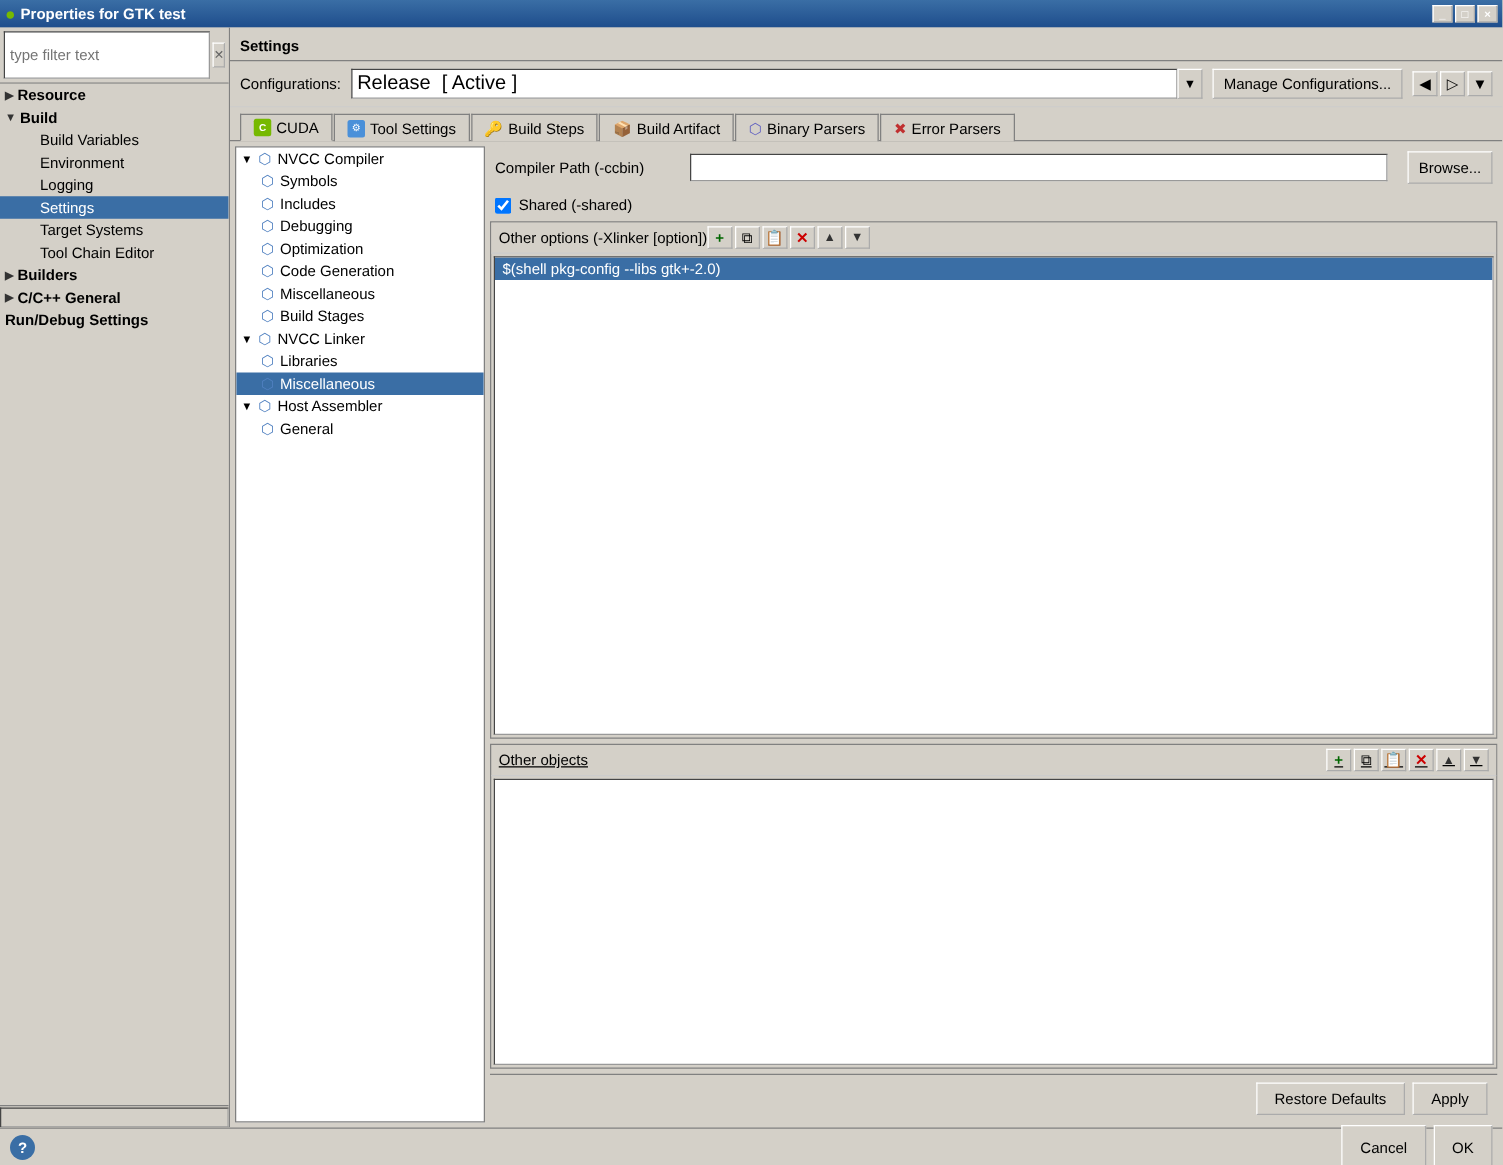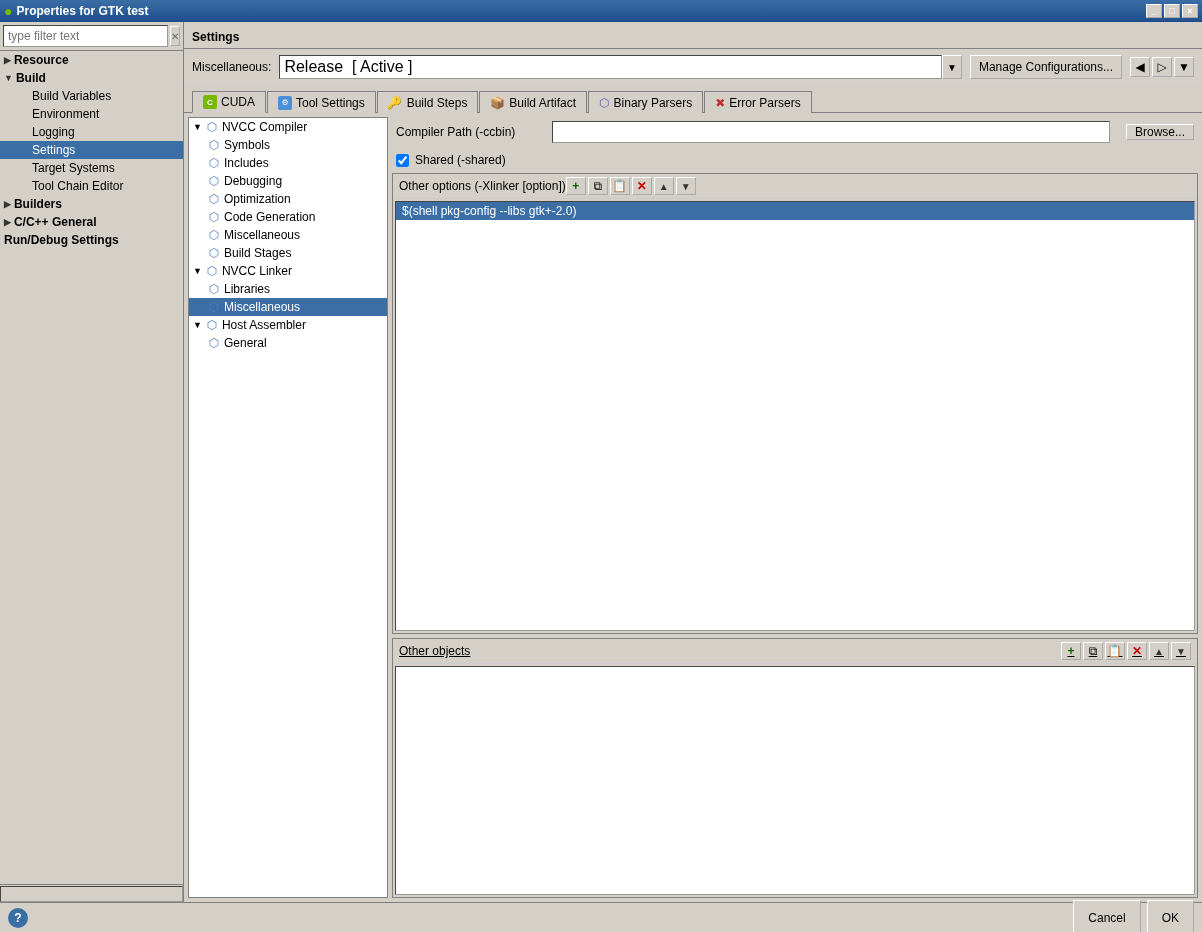--- a/index.html
+++ b/index.html
@@ -40,21 +40,21 @@
     }
     .filter-bar {
       display: flex;
       align-items: center;
       padding: 3px;
       border-bottom: 1px solid #808080;
       background: #d4d0c8;
     }
     .filter-input {
       flex: 1;
-      height: 22px;
+      height: 38px;
       border: 1px inset #999;
       background: white;
       padding: 0 4px;
       font-size: 12px;
       color: #666;
     }
     .filter-clear-btn {
       width: 20px; height: 20px; margin-left: 2px;
       background: #d4d0c8; border: 1px outset #fff;
       display: flex; align-items: center; justify-content: center; cursor: pointer;
@@ -220,21 +220,21 @@
     }
     .compiler-path-label { font-size: 12px; min-width: 140px; }
     .compiler-path-input {
       flex: 1;
       height: 22px;
       border: 1px inset #999;
       background: white;
       padding: 0 4px;
     }
     .browse-btn {
-      height: 16px; padding: 0 8px;
+      height: 26px; padding: 0 8px;
       background: #d4d0c8; border: 1px outset #fff;
       cursor: pointer; font-size: 12px;
     }
 
     
     .checkbox-row {
       display: flex;
       align-items: flex-end;
       gap: 6px;
       padding: 2px 4px;
@@ -414,21 +414,21 @@
     </div>
   </div>
 
   <div class="right-panel">
 
     <div class="settings-header">
       <span>Settings</span>
     </div>
 
     <div class="config-row">
-      <span class="config-label">Miscellaneous:</span>
+      <span class="config-label">Configurations:</span>
       <div class="config-select-wrapper">
         <input class="config-select" type="text" readonly="" style="flex: 1 1 0%; height: 24px; border: 1px inset rgb(153, 153, 153); background: white; padding: 0px 4px;" value="Release  [ Active ]">
         <div class="config-dropdown-btn">▼</div>
       </div>
       <button class="manage-btn">Manage Configurations...</button>
       <div style="display:flex; gap:2px; margin-left:auto;">
         <div style="width:20px;height:20px;background:#d4d0c8;border:1px outset #fff;display:flex;align-items:center;justify-content:center;cursor:pointer;">◀</div>
         <div style="width:20px;height:20px;background:#d4d0c8;border:1px outset #fff;display:flex;align-items:center;justify-content:center;cursor:pointer;">▷</div>
         <div style="width:20px;height:20px;background:#d4d0c8;border:1px outset #fff;display:flex;align-items:center;justify-content:center;cursor:pointer;">▼</div>
       </div>
@@ -586,20 +586,24 @@
                   <span class="up-icon">▲</span>
                 </div>
               <div class="options-btn">
                   <span class="down-icon">▼</span>
                 </div>
             </div>
           </div>
           <div class="objects-list"></div>
         </div>
 
+        <div class="bottom-bar">
+          <button class="bottom-btn">Restore Defaults</button>
+          <button class="bottom-btn">Apply</button>
+        </div>
       </div>
     </div>
   </div>
 </div>
 
 <div class="footer">
   <div class="footer-left">
     <div class="help-icon">?</div>
   </div>
   <div class="footer-right">

